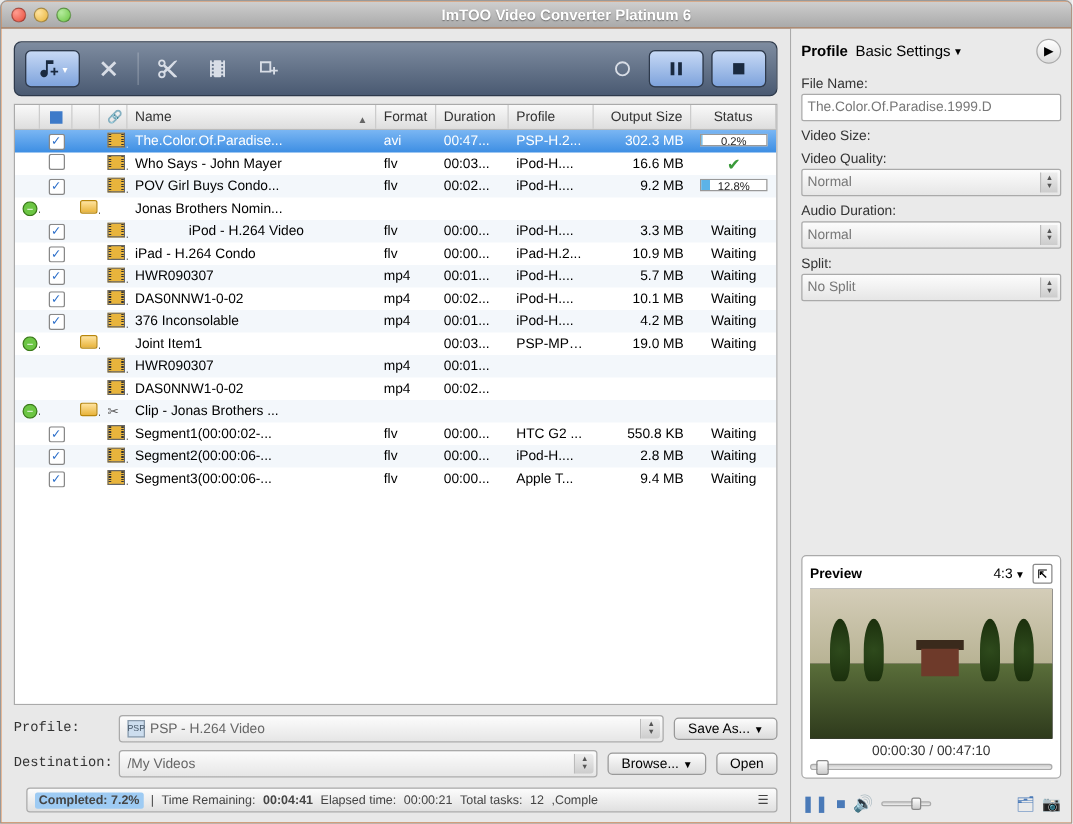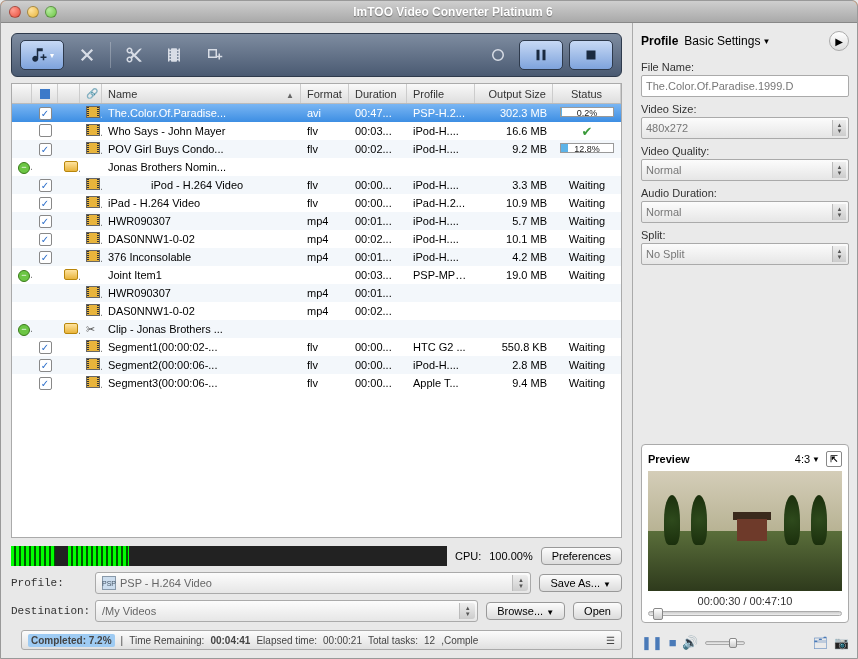--- a/index.html
+++ b/index.html
@@ -239,21 +239,21 @@
               <div class="cell c-dur">00:00...</div>
               <div class="cell c-prof">iPod-H....</div>
               <div class="cell c-size">3.3 MB</div>
               <div class="cell c-stat" style="text-align: center;">Waiting</div>
             </div>
             <div class="row">
               <div class="cell c-exp"></div>
               <div class="cell c-chk" style="text-align: center;"><span class="chkbox">✓</span></div>
               <div class="cell c-ico"></div>
               <div class="cell c-ico2"><span class="film-ico"></span></div>
-              <div class="cell c-name" style="padding-left: 6px;">iPad - H.264 Video</div>
+              <div class="cell c-name" style="padding-left: 6px;">iPad - H.264 Condo</div>
               <div class="cell c-fmt">flv</div>
               <div class="cell c-dur">00:00...</div>
               <div class="cell c-prof">iPad-H.2...</div>
               <div class="cell c-size">10.9 MB</div>
               <div class="cell c-stat" style="text-align: center;">Waiting</div>
             </div>
             <div class="row">
               <div class="cell c-exp"></div>
               <div class="cell c-chk" style="text-align: center;"><span class="chkbox">✓</span></div>
               <div class="cell c-ico"></div>
@@ -370,29 +370,20 @@
               <div class="cell c-fmt">flv</div>
               <div class="cell c-dur">00:00...</div>
               <div class="cell c-prof">Apple T...</div>
               <div class="cell c-size">9.4 MB</div>
               <div class="cell c-stat" style="text-align: center;">Waiting</div>
             </div>
           </div>
       </div>
 
       <div class="bottom">
-        <div class="cpu-row">
-          <div class="cpubar">
-            <div class="seg" style="left:0; width:10%"></div>
-            <div class="seg" style="left:13%; width:14%"></div>
-          </div>
-          <span>CPU:</span>
-            <span>100.00%</span>
-          <button class="btn">Preferences</button>
-        </div>
         <div class="formrow">
           <label>Profile:</label>
           <div class="combo">
             <span style="width:14px;height:14px;background:#cde;border:1px solid #89a;margin-right:4px;font-size:7px;display:flex;align-items:center;justify-content:center;color:#456">PSP</span>
             <span>PSP - H.264 Video</span>
             <div class="arrows">▲<br>▼</div>
           </div>
           <button class="btn"><span>Save As...</span> <span style="font-size:8px">▼</span></button>
         </div>
         <div class="formrow">
@@ -430,24 +421,20 @@
         <div class="roundbtn">
             <span>▶</span>
           </div>
       </div>
       <div class="rfields">
         <div class="lbl">File Name:</div>
         <div class="rinput">
             <span>The.Color.Of.Paradise.1999.D</span>
           </div>
         <div class="lbl">Video Size:</div>
-        <div class="rcombo">
-            <span>480x272</span>
-            <div class="arrows">▲<br>▼</div>
-          </div>
         <div class="lbl">Video Quality:</div>
         <div class="rcombo">
             <span>Normal</span>
             <div class="arrows">▲<br>▼</div>
           </div>
         <div class="lbl">Audio Duration:</div>
         <div class="rcombo">
             <span>Normal</span>
             <div class="arrows">▲<br>▼</div>
           </div>

